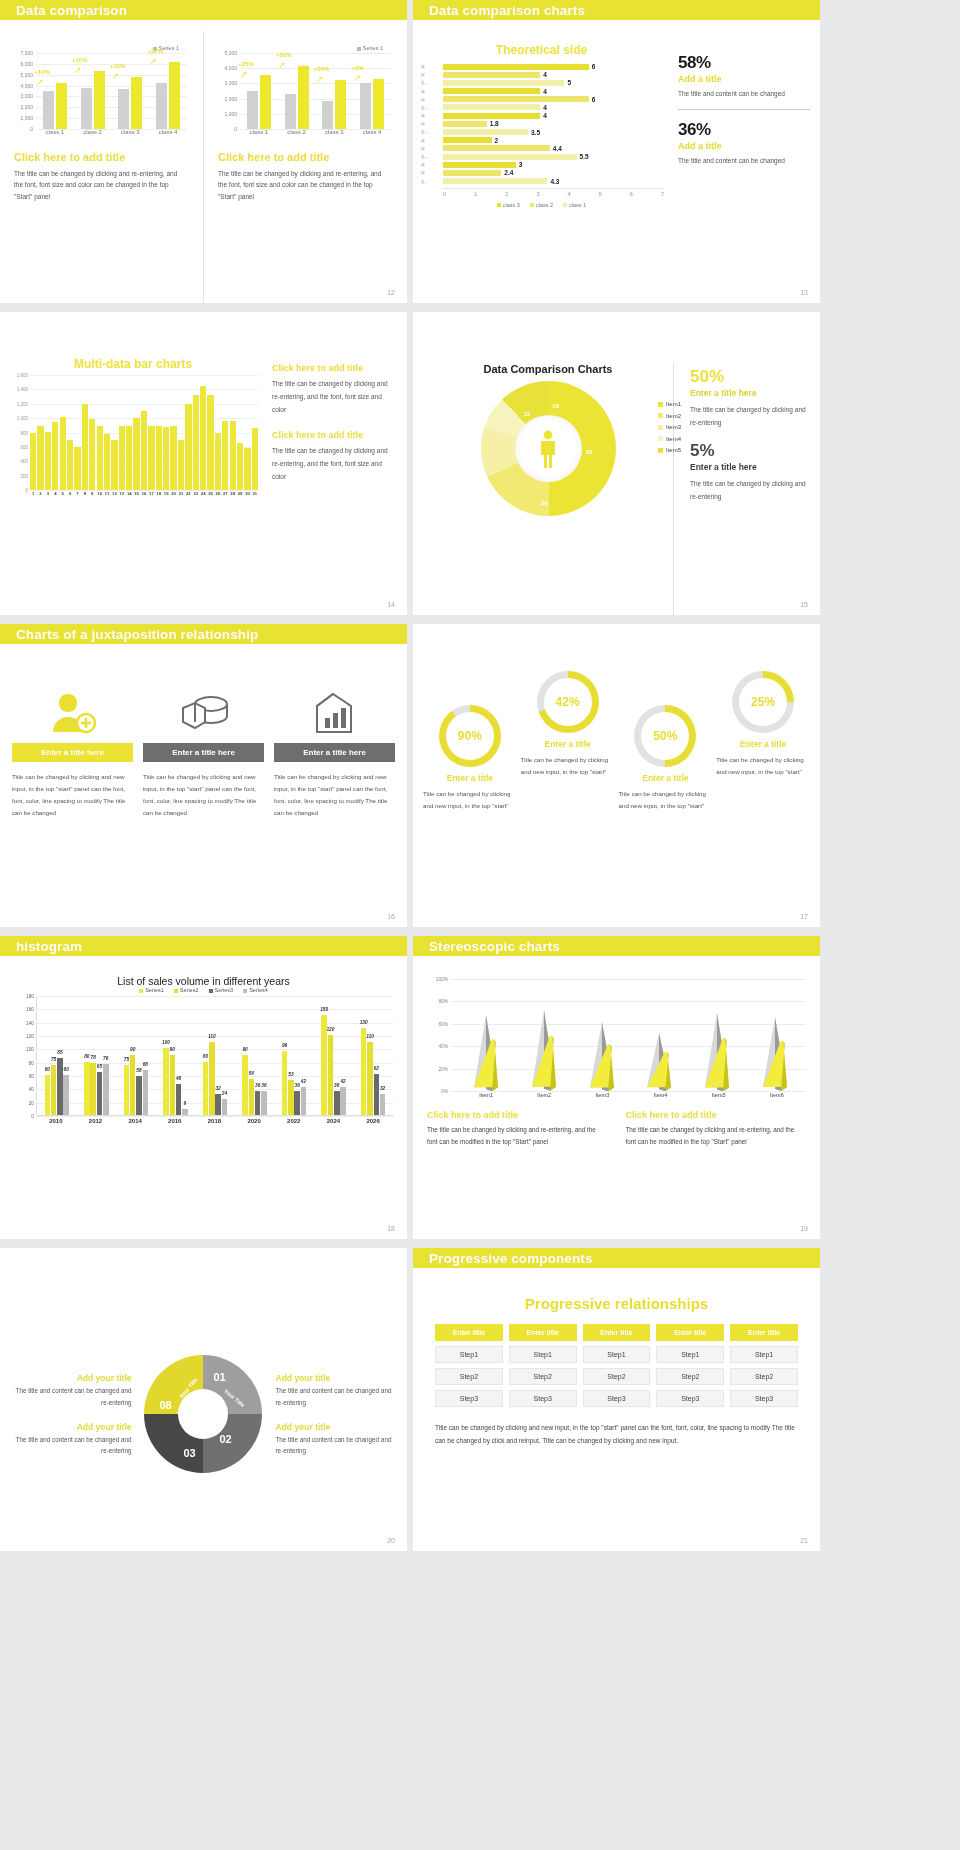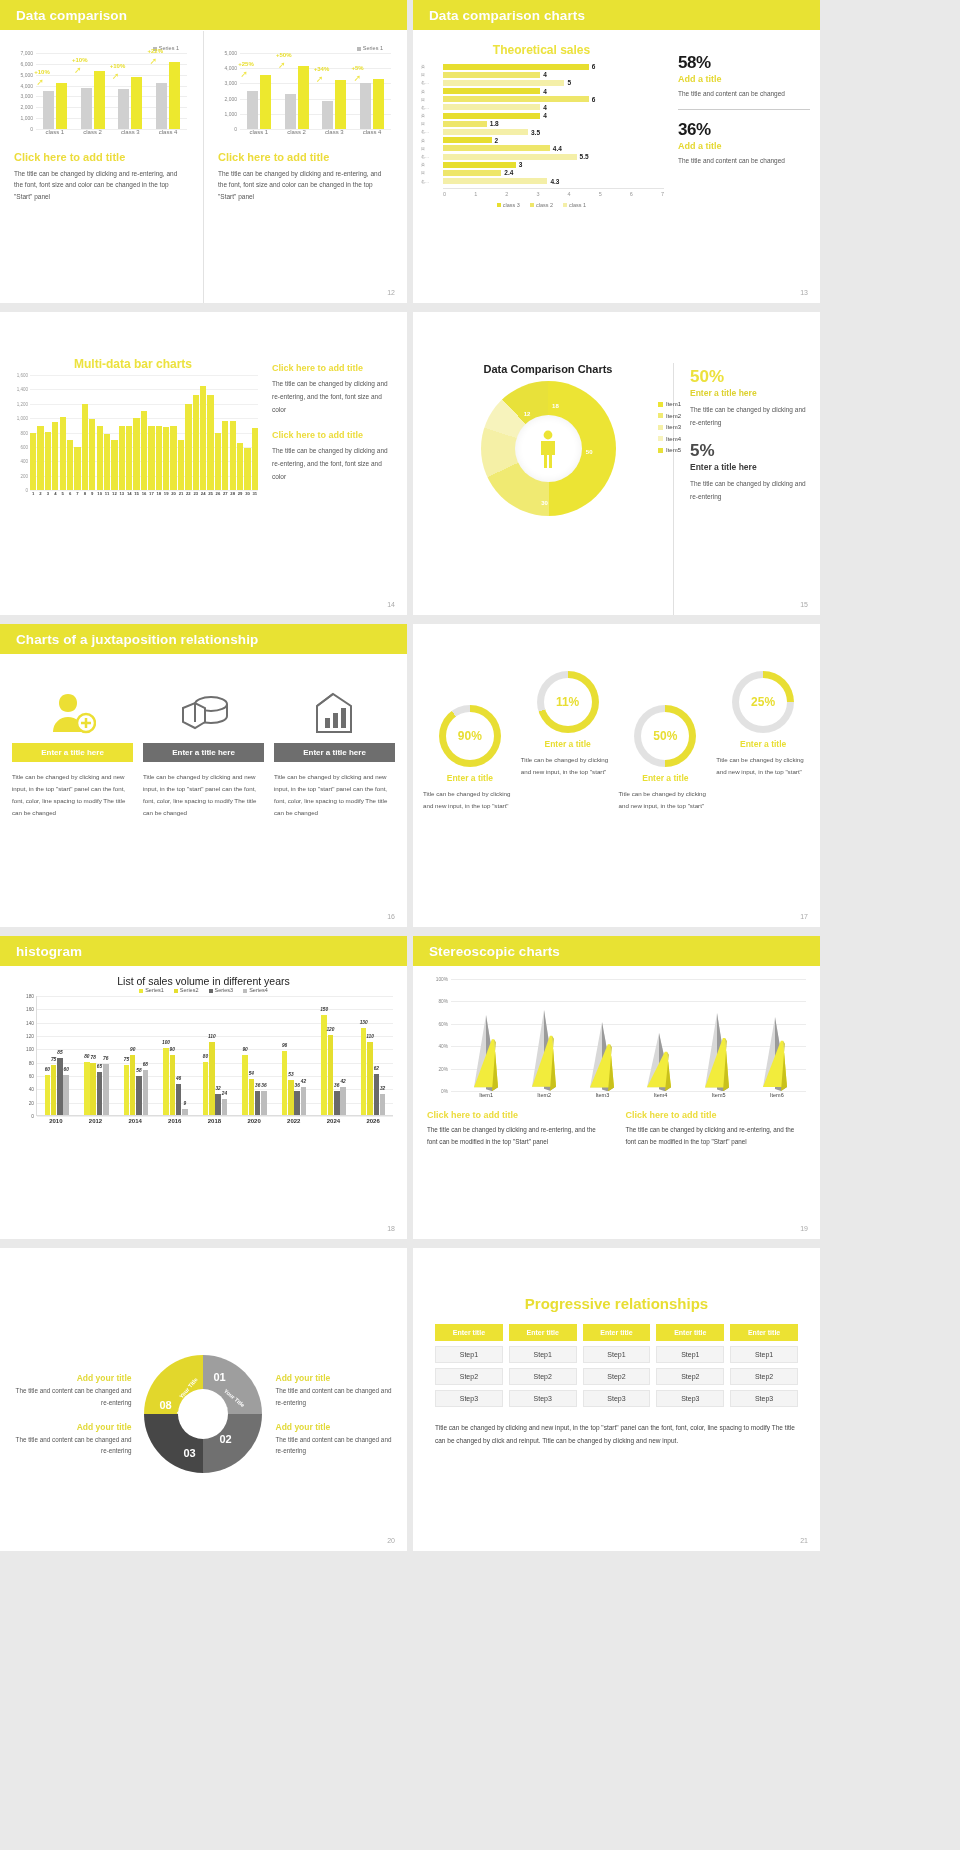--- a/index.html
+++ b/index.html
@@ -5,21 +5,21 @@
   * { box-sizing: border-box; margin:0; padding:0; }
   body {
     width:960px; height:1850px;
     background:#e9e9e9;
     font-family:"Liberation Sans", sans-serif;
     overflow:hidden;
   }
   .slide { width:407px; height:303px; background:#fff; position:relative; overflow:hidden;
            margin-bottom:3px; }
   .row { display:flex; gap:6px; margin-bottom:6px; }
-  .hdr { height:30px; background:#e8e233; display:flex; align-items:center; padding-left:16px; }
+  .hdr { height:20px; background:#e8e233; display:flex; align-items:center; padding-left:16px; }
   .hdr span { color:#fff; font-size:13.5px; font-weight:bold; letter-spacing:.1px;
               text-shadow:0 0 1px rgba(0,0,0,.05); }
   .pg { position:absolute; right:12px; bottom:7px; font-size:7px; color:#aaa; }
   .body { position:absolute; top:31px; left:0; right:0; bottom:0; }
 
   
   .s12wrap { display:flex; height:100%; }
   .s12col { flex:1; padding:14px 10px 0 10px; position:relative; }
   .s12col + .s12col { border-left:1px solid #e2e2e2; }
   .legend12 { text-align:right; font-size:5.5px; color:#777; padding-right:14px; margin-bottom:2px;}
@@ -311,21 +311,21 @@
         </div>
     <div class="pg">12</div>
   </div>
       <div class="slide ">
     <div class="hdr">
       <span>Data comparison charts</span>
     </div>
     <div class="body">
           <div class="s13">
     <div class="s13left">
-      <div class="s13title">Theoretical sales</div>
+      <div class="s13title">Theoretical side</div>
       <div class="hb-wrap">
                 <div class="hb-row">
       <span class="hb-ylab">类</span>
       <div class="hb c1" style="width:145.7142857142857px"></div>
       <span class="hb-lab">6</span>
     </div>
                 <div class="hb-row">
       <span class="hb-ylab">目</span>
       <div class="hb c2" style="width:97.14285714285714px"></div>
       <span class="hb-lab">4</span>
@@ -635,21 +635,21 @@
         <div class="ring" style="background:conic-gradient(#e8de33 0 324deg, #e2e2e2 324deg 360deg)">
           <div class="in">90%</div>
         </div>
         <div class="r17t">Enter a title</div>
         <div class="p17">Title can be changed by clicking and new input, in the top "start"</div>
       </div>
             </div>
             <div class="s17col">
       <div style="padding-top:0px">
         <div class="ring" style="background:conic-gradient(#e8de33 0 252deg, #e2e2e2 252deg 360deg)">
-          <div class="in">11%</div>
+          <div class="in">42%</div>
         </div>
         <div class="r17t">Enter a title</div>
         <div class="p17">Title can be changed by clicking and new input, in the top "start"</div>
       </div>
             </div>
             <div class="s17col">
       <div style="padding-top:34px">
         <div class="ring" style="background:conic-gradient(#e8de33 0 180deg, #e2e2e2 180deg 360deg)">
           <div class="in">50%</div>
         </div>
@@ -967,20 +967,23 @@
               <div class="s20blk">
       <div class="s20h">Add your title</div>
       <div class="s20p">The title and content can be changed and re-entering</div>
               </div>
             </div>
   </div>
         </div>
     <div class="pg">20</div>
   </div>
       <div class="slide ">
+    <div class="hdr">
+      <span>Progressive components</span>
+    </div>
     <div class="body">
           <div class="s21">
     <div class="s21title">Progressive relationships</div>
     <div class="steprow">
               <div class="stepcell">Enter title</div>
               <div class="stepcell">Enter title</div>
               <div class="stepcell">Enter title</div>
               <div class="stepcell">Enter title</div>
               <div class="stepcell">Enter title</div>
             </div>

